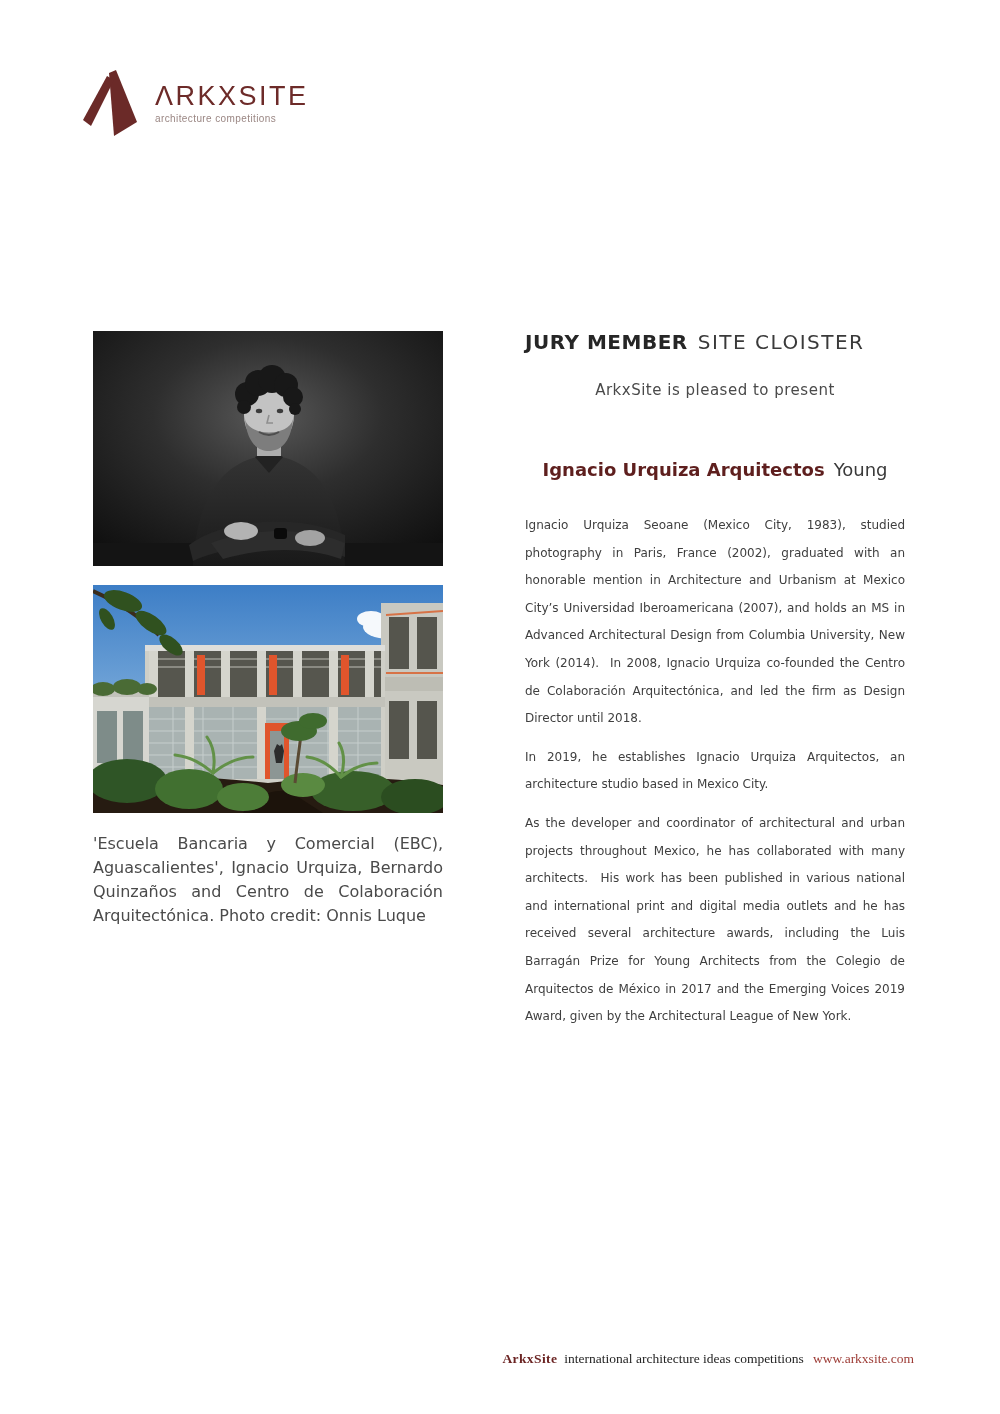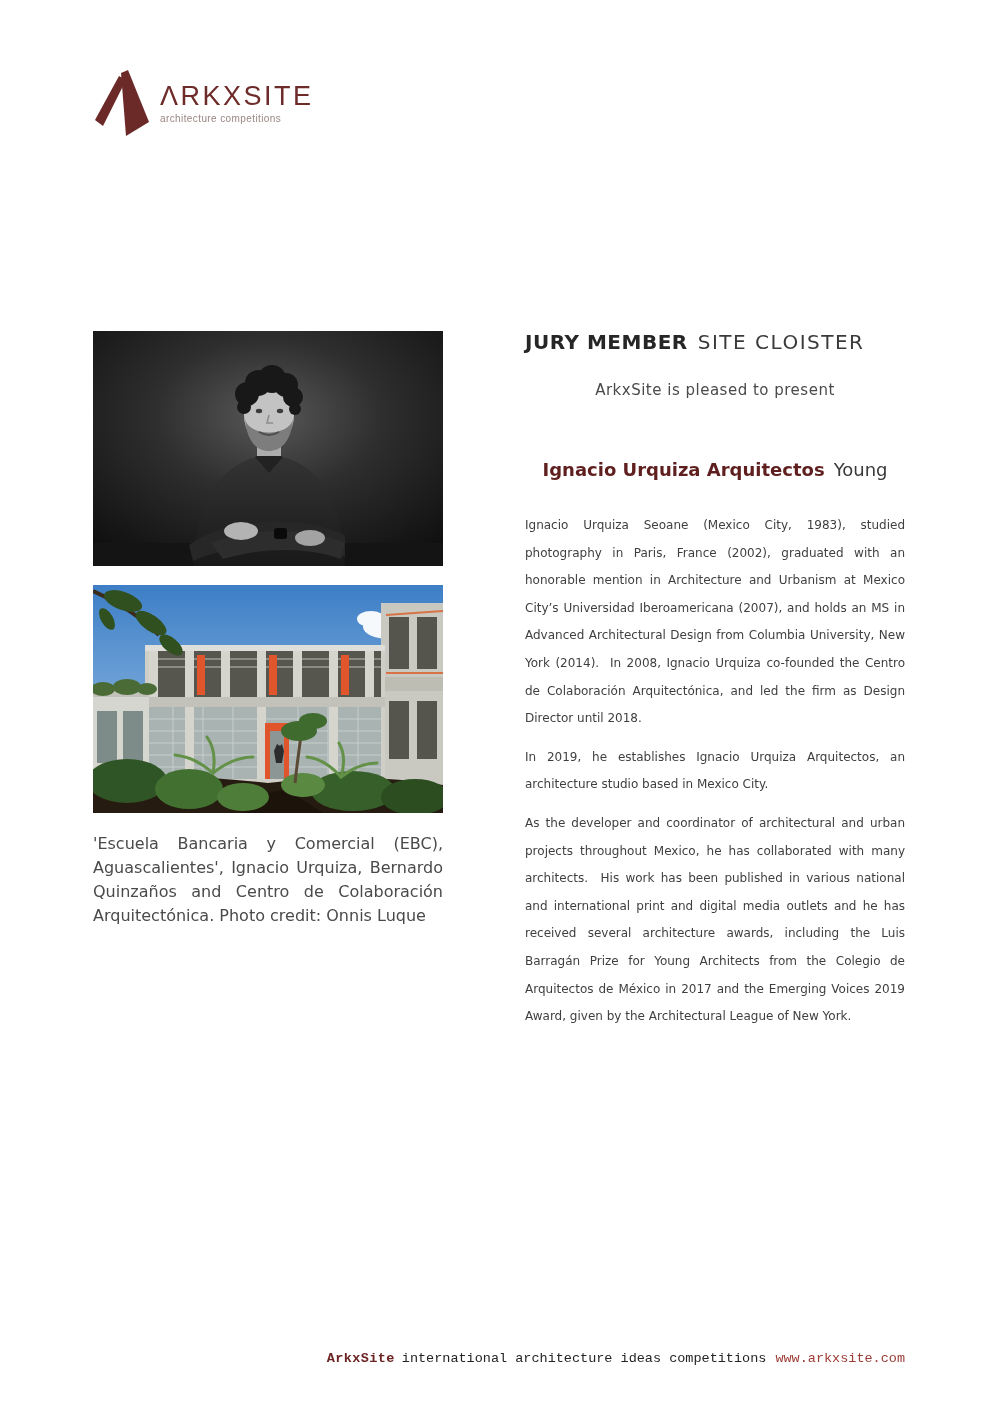--- a/index.html
+++ b/index.html
@@ -6,21 +6,21 @@
   .page {
     position: relative;
     width: 1000px;
     height: 1414px;
     background: #ffffff;
     font-family: "DejaVu Sans", sans-serif;
     overflow: hidden;
   }
 
   
-  .logo { position: absolute; left: 95px; top: 70px; display: flex; align-items: flex-start; }
+  .logo { position: absolute; left: 83px; top: 70px; display: flex; align-items: flex-start; gap: 7px; }
   .logo-mark { width: 54px; height: 66px; flex: 0 0 auto; }
   .logo-text { margin-left: 11px; margin-top: 13px; }
   .logo-wordmark {
     font-family: "Liberation Sans", sans-serif;
     font-size: 27px; line-height: 27px;
     letter-spacing: 2.5px;
     color: #6d2b29;
     font-weight: 400;
   }
   .logo-tagline {
@@ -55,22 +55,22 @@
   .bio p {
     margin: 0 0 11px 0;
     font-size: 12px;
     line-height: 27.6px;
     color: #3f3f3f;
     text-align: justify;
   }
 
   
   .footer {
-    position: absolute; top: 1350px; right: 95px;
-    font-family: Liberation Mono, monospace;
+    position: absolute; top: 1350px; right: 86px;
+    font-family: Liberation Serif, serif;
     font-size: 13.5px; line-height: 18px;
     white-space: nowrap;
   }
   .footer .brand { font-weight: 700; color: #6b2423; letter-spacing: 0.4px; }
   .footer .tag { color: #242424; margin-left: 7px; }
   .footer .url { color: #9d3b35; margin-left: 9px; text-decoration: none; }
 </style>
 </head>
 <body>
 

